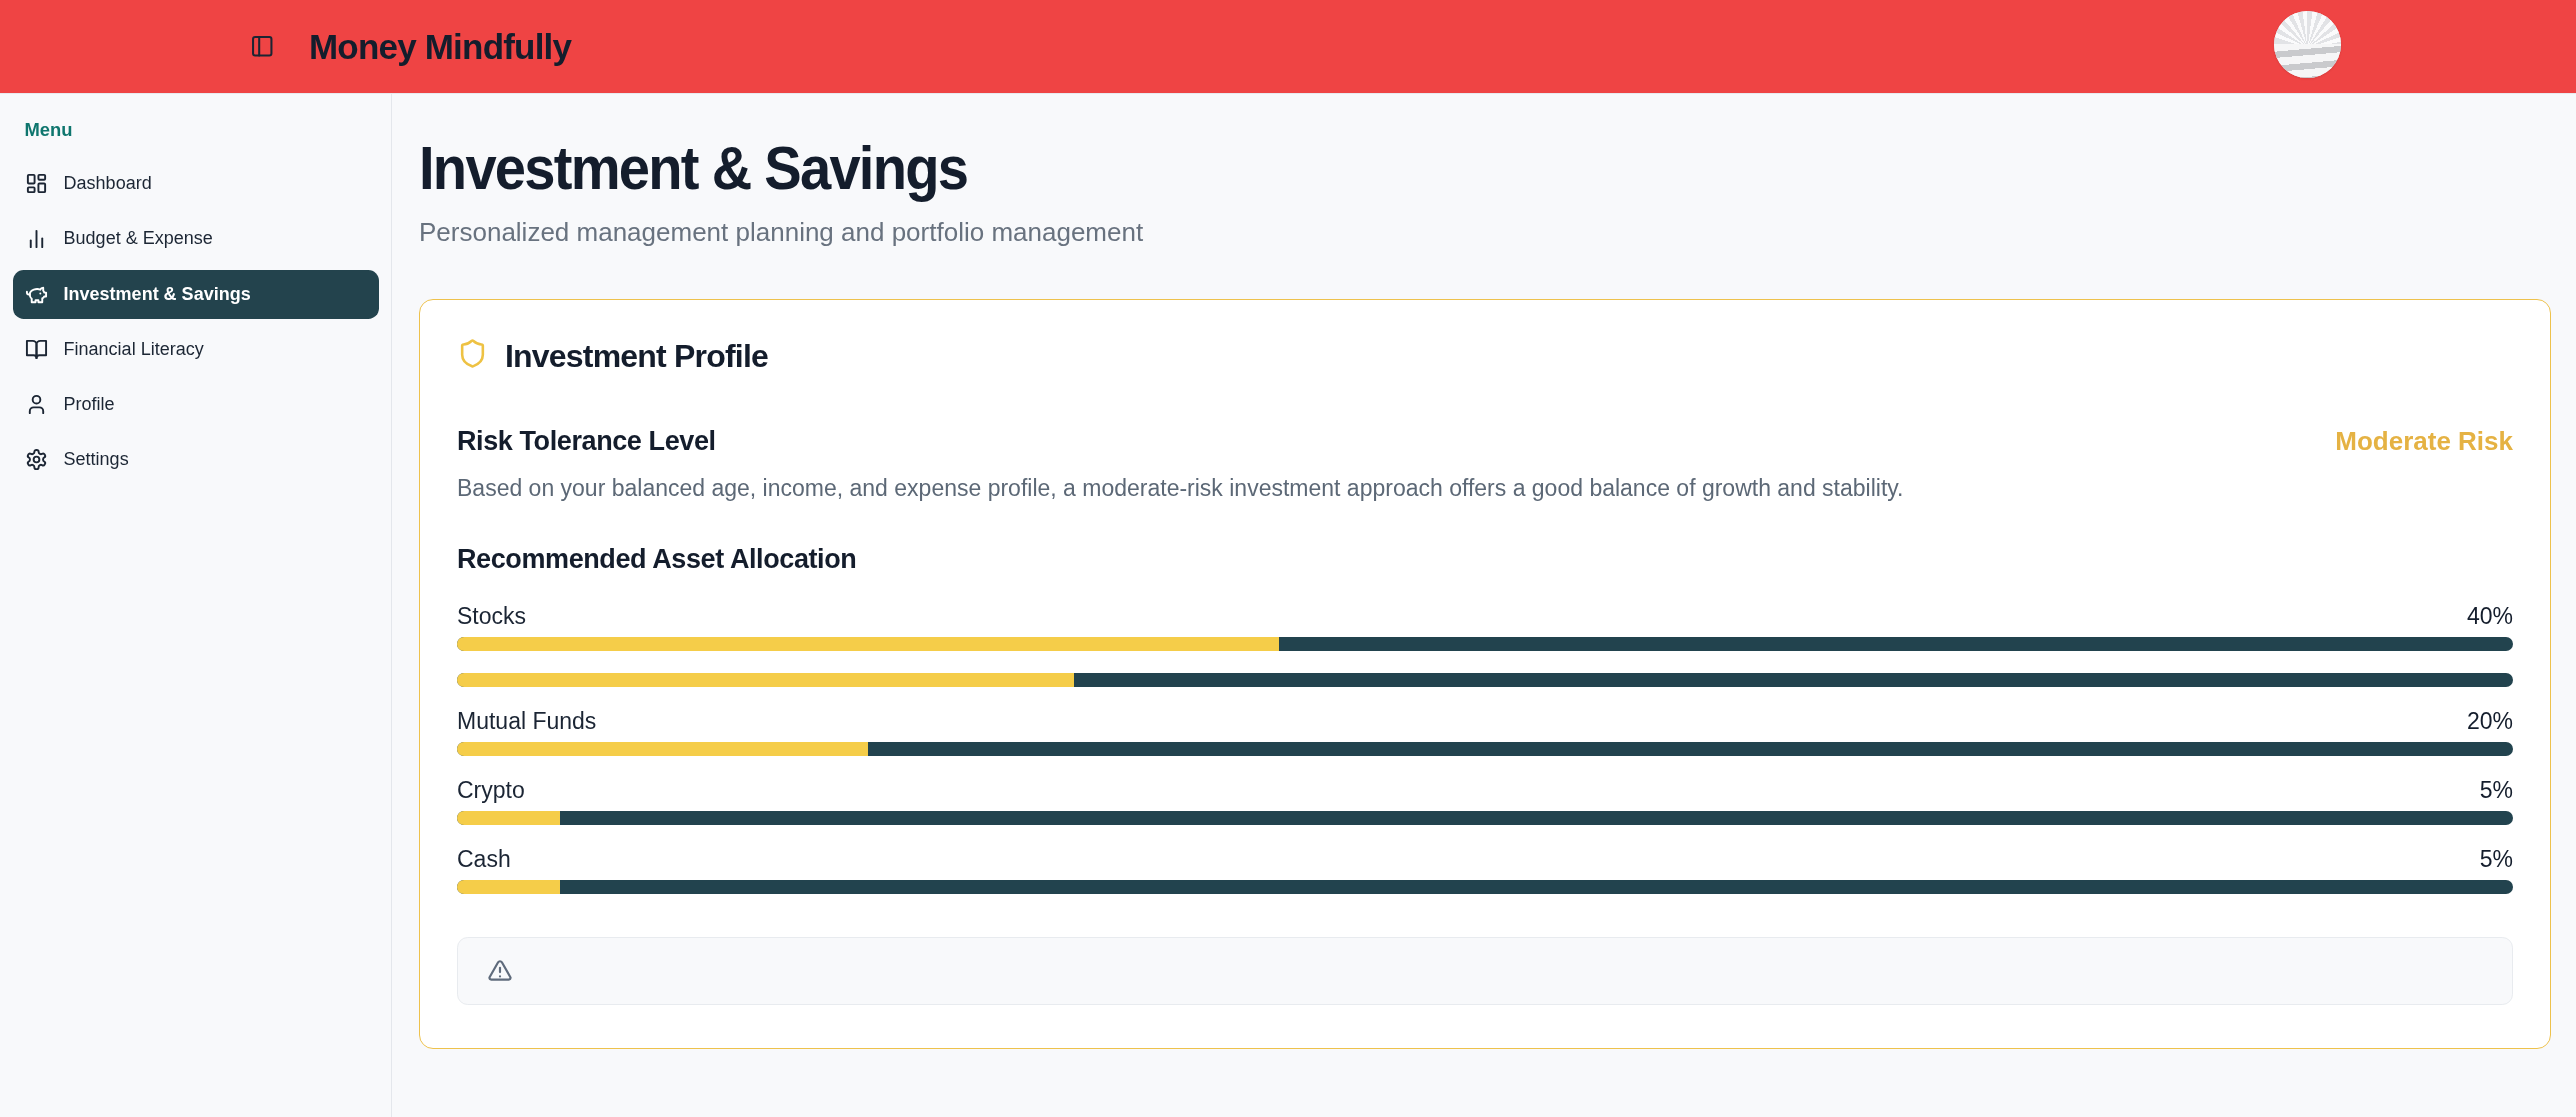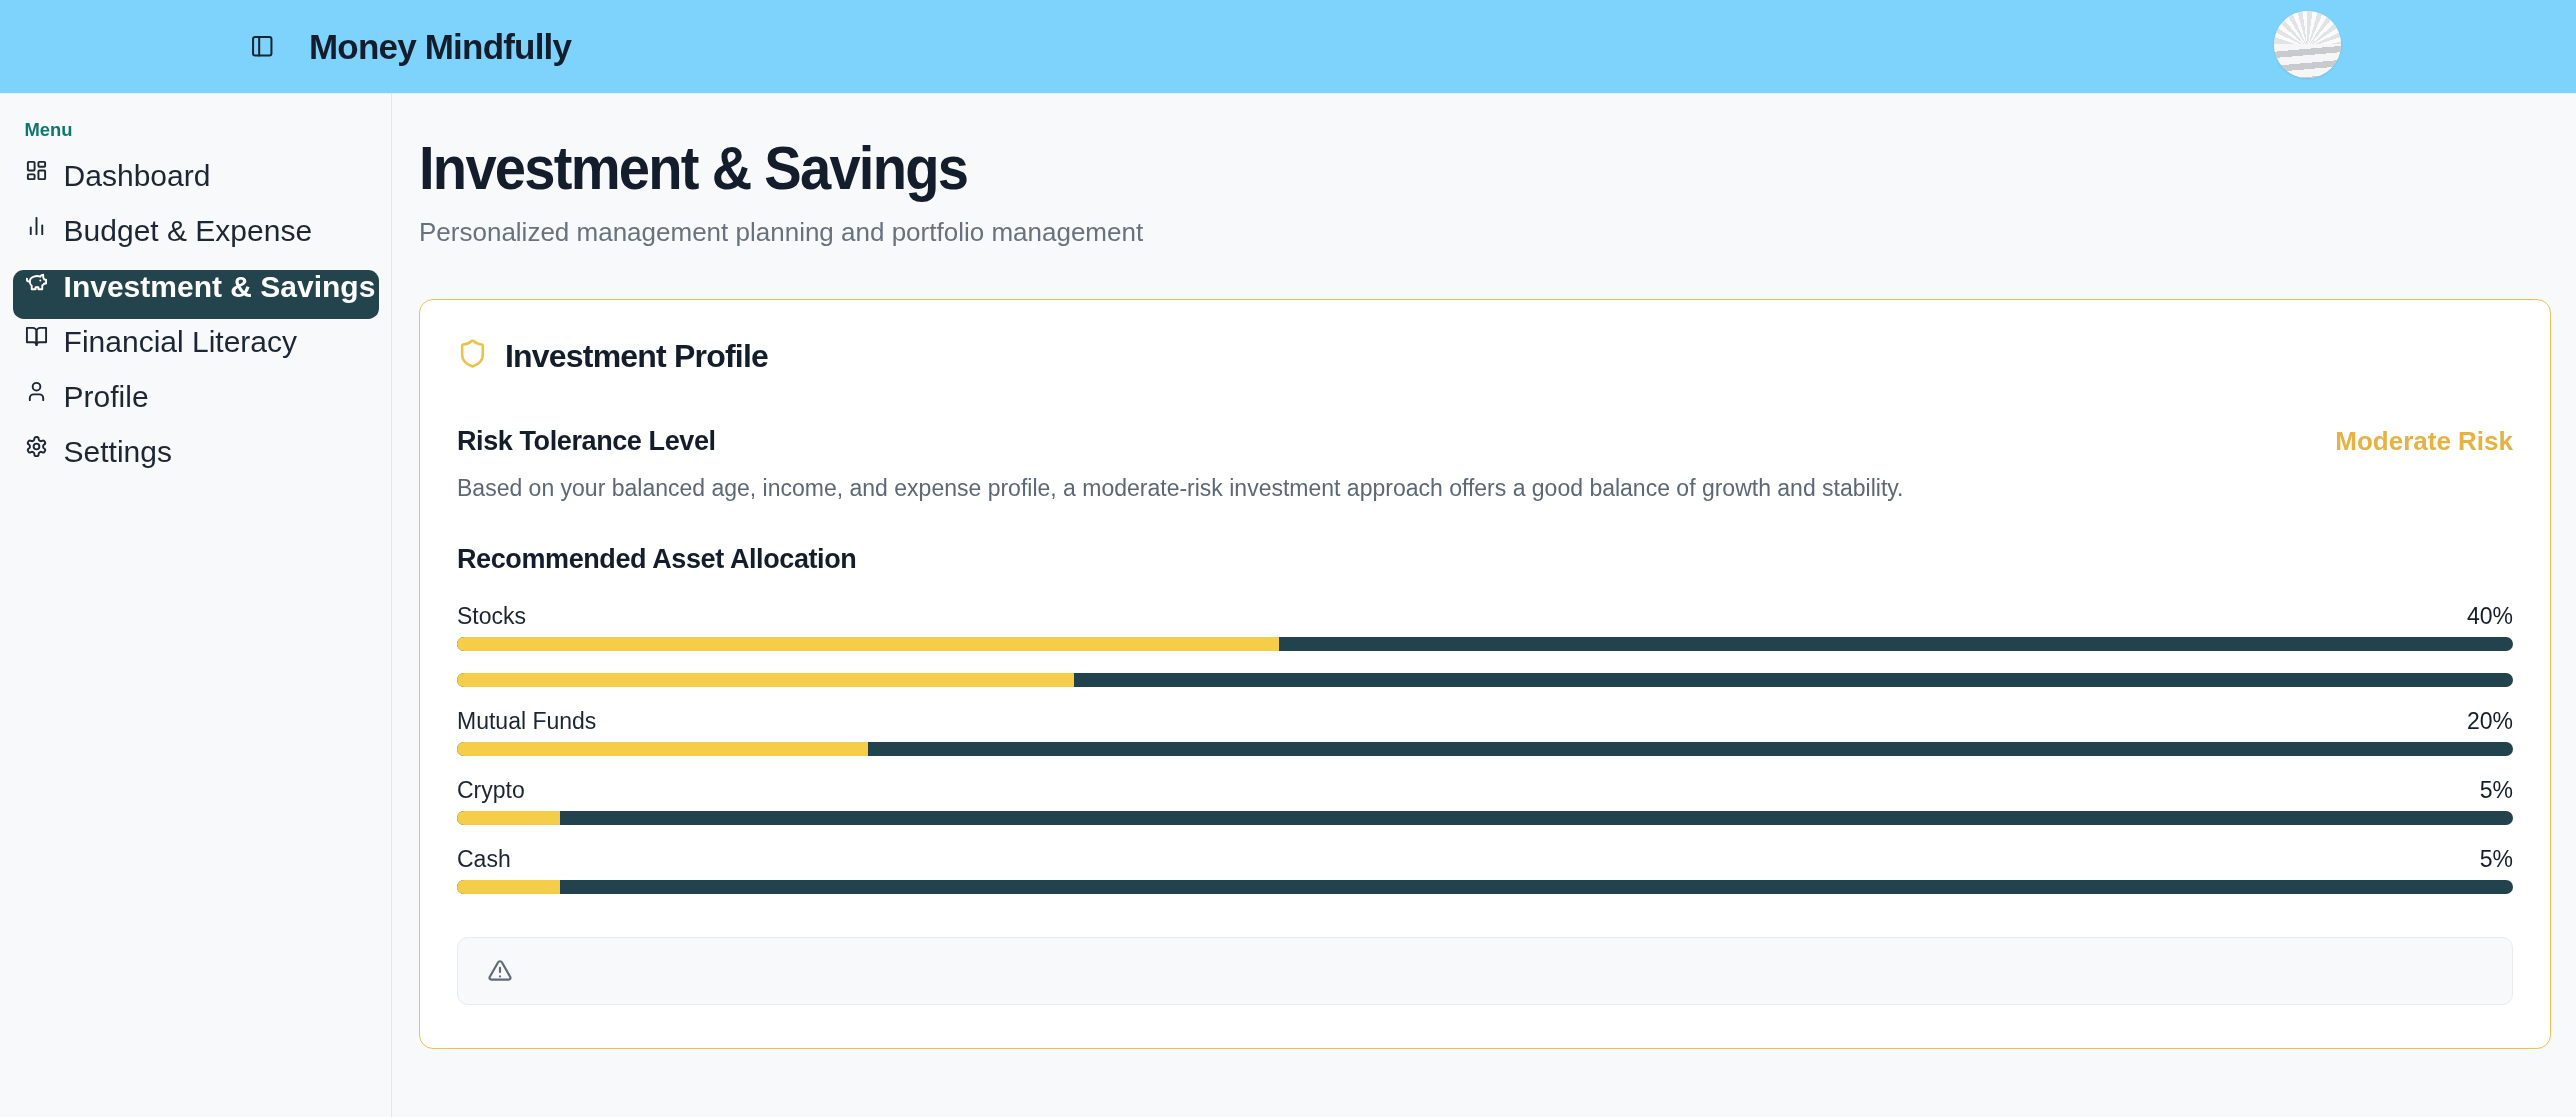--- a/index.html
+++ b/index.html
@@ -11,21 +11,21 @@
     color: #141d2c;
     overflow: hidden;
   }
 
   
   .header {
     height: 94px;
     border-bottom: 1.5px solid #e8eaef;
     display: flex; align-items: center;
     position: relative;
-    background: #7dd3fc;
+    background: #ef4444;
   }
   .sidebar-toggle {
     margin-left: 245px;
     width: 35px; height: 35px;
     display: flex; align-items: center; justify-content: center;
     background: none; border: none; cursor: pointer;
     color: #1b2533; padding: 0;
   }
   .sidebar-toggle svg { width: 24.5px; height: 24.5px; }
   .app-title {
@@ -59,23 +59,23 @@
     padding-top: 25px;
     background: #f8f9fb;
   }
   .menu-label {
     margin-left: 24.5px;
     font-size: 18.4px; font-weight: 700; color: #0f766e;
   }
   .nav { margin-top: 18.4px; display: flex; flex-direction: column; gap: 6.1px; padding: 0 12.3px 0 13px; }
   .nav-item {
     height: 49px; border-radius: 10.7px;
-    display: flex; gap: 15.3px;
+    display: flex; align-items: center; gap: 15.3px;
     padding: 0 12.3px;
-    font-size: 30px; font-weight: 500; color: #1c2634;
+    font-size: 18px; font-weight: 500; color: #1c2634;
     cursor: pointer; white-space: nowrap;
   }
   .nav-item svg { width: 23px; height: 23px; flex: none; }
   .nav-item.active { background: #23434d; color: #ffffff; font-weight: 700; }
 
   
   .main { flex: 1; padding: 44px 25px 0 27px; }
   .page-title {
     font-size: 61px; font-weight: 800; letter-spacing: -1.9px;
     line-height: 1; color: #141d2c;

